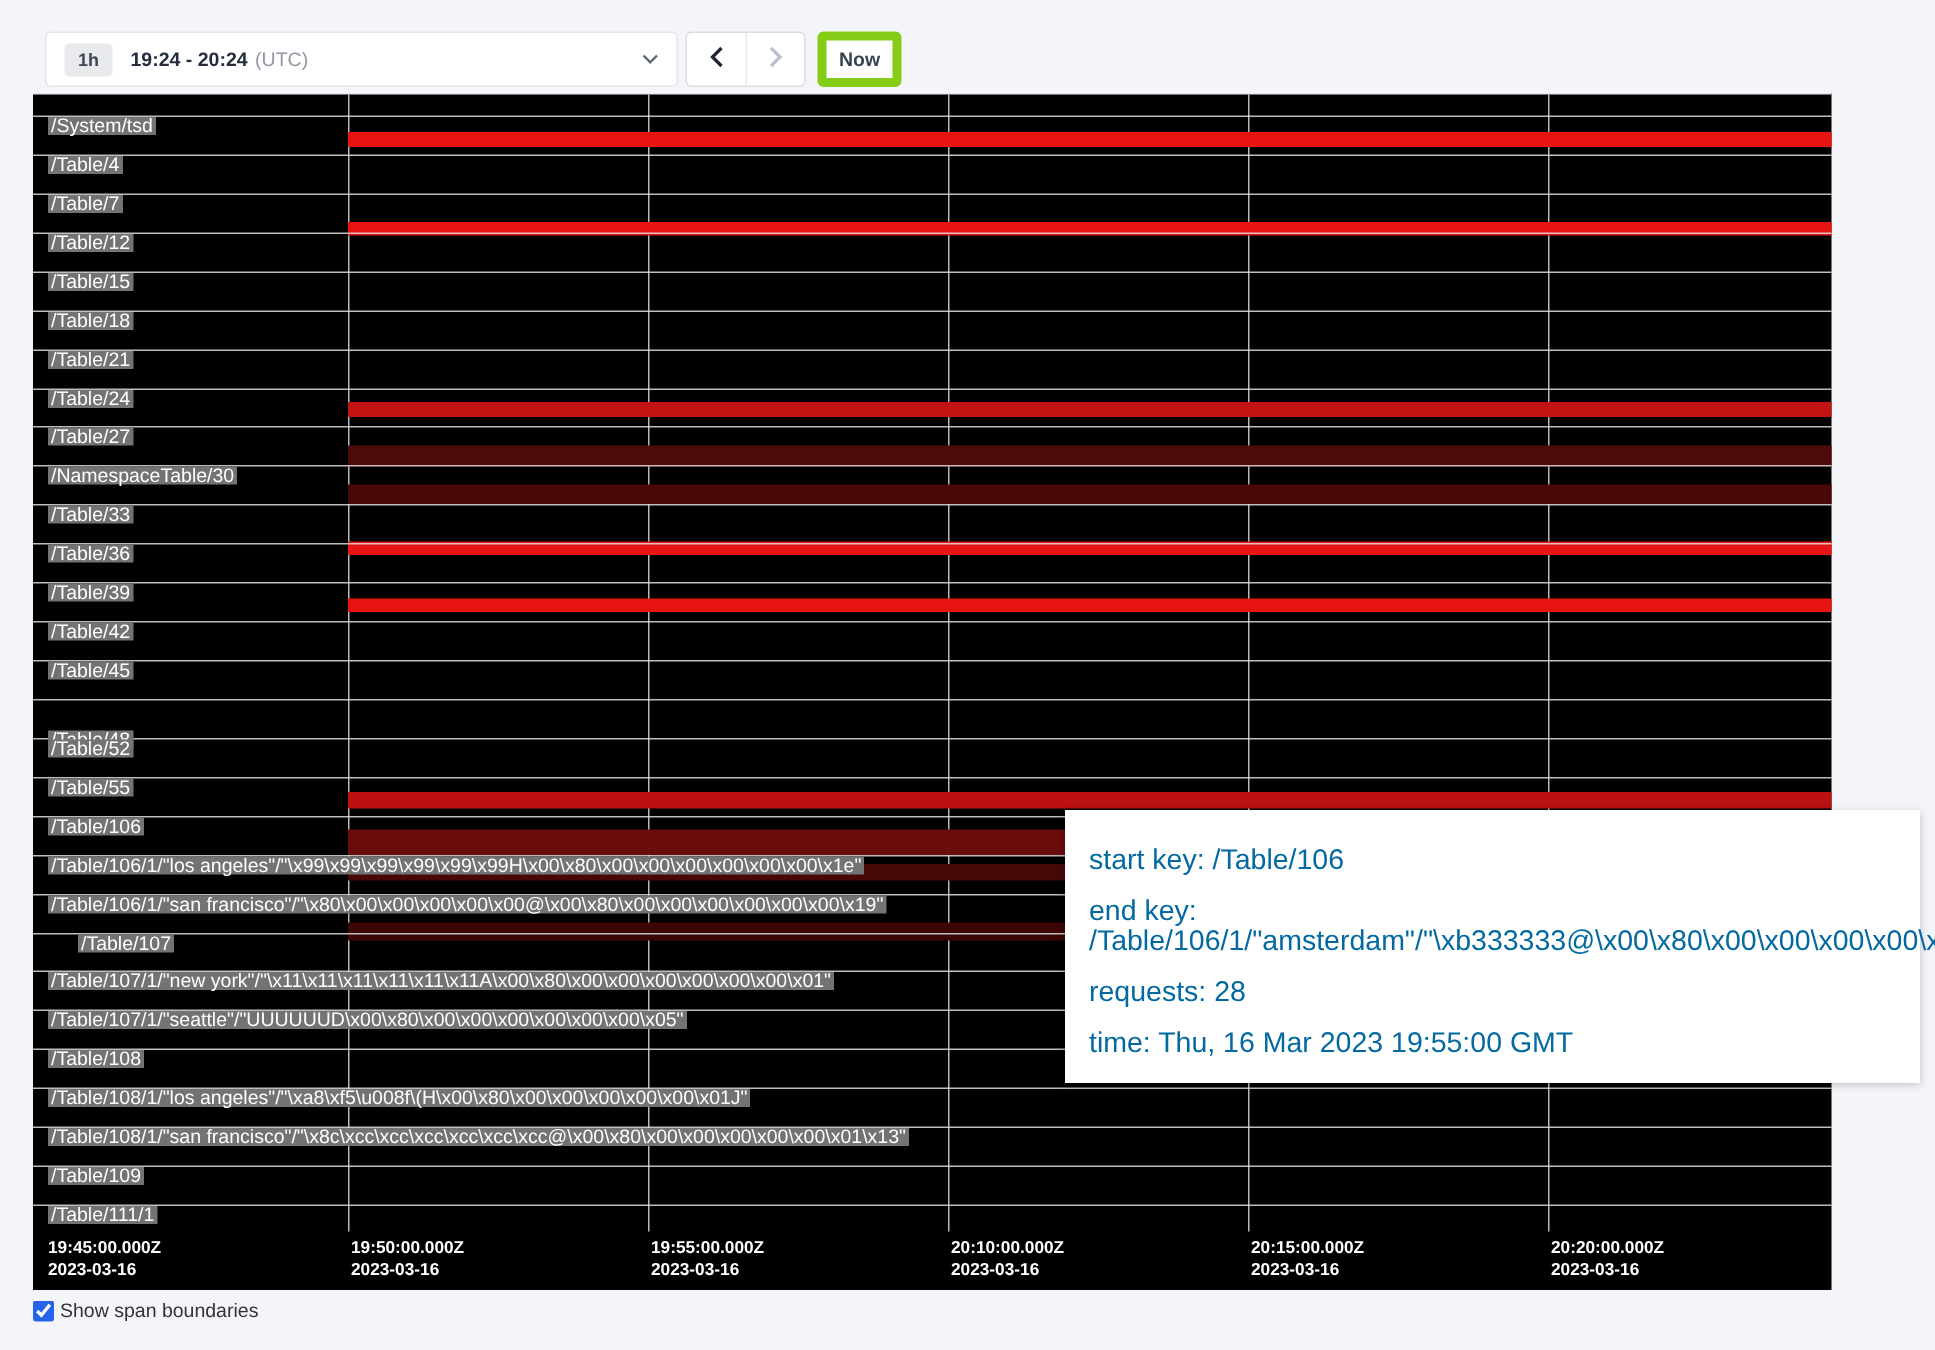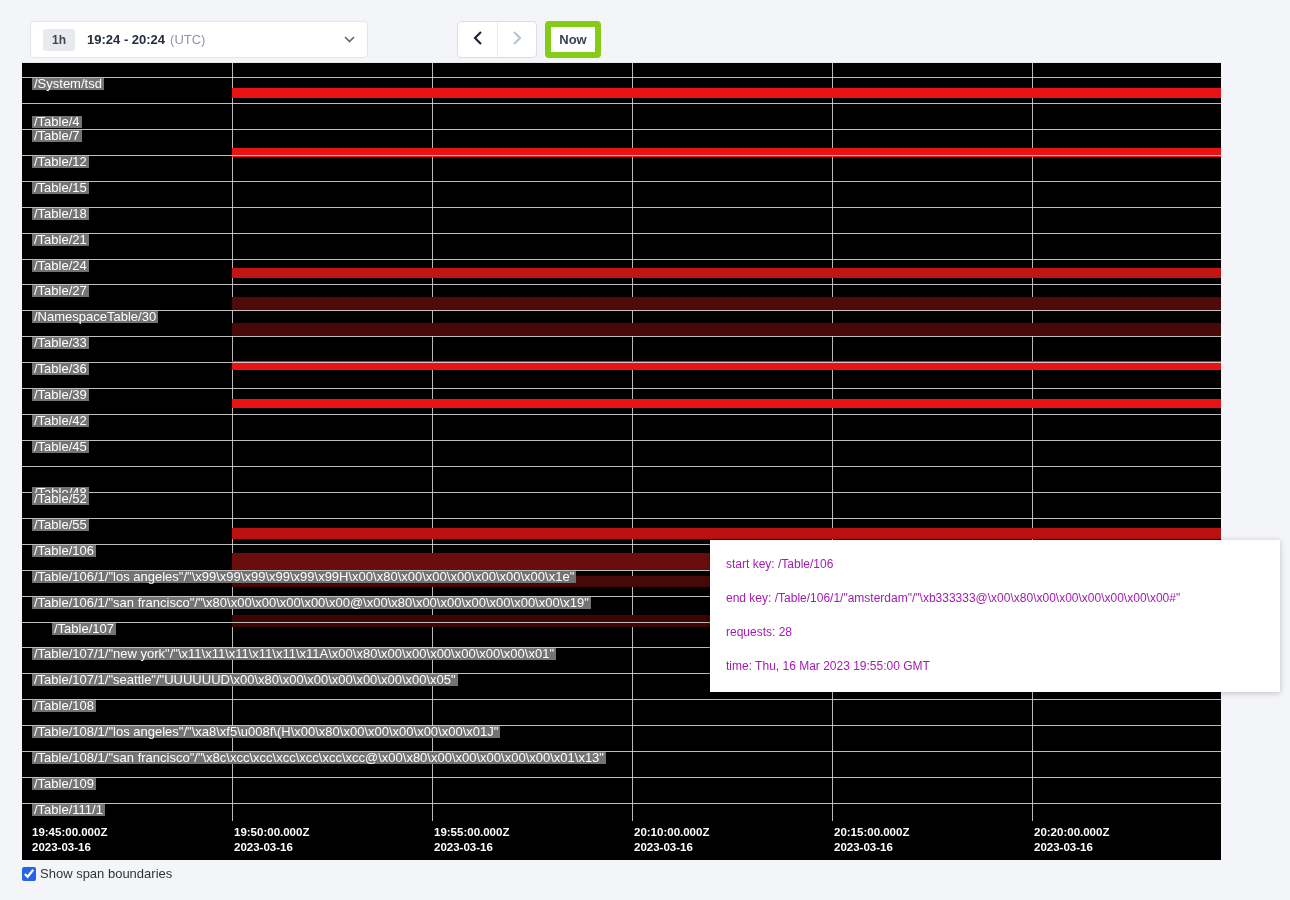--- a/index.html
+++ b/index.html
@@ -5,21 +5,21 @@
   * { box-sizing: border-box; }
   html, body { margin: 0; padding: 0; }
   body {
     width: 1290px; height: 900px; position: relative; overflow: hidden;
     background: #f4f5f9;
     font-family: "Liberation Sans", "DejaVu Sans", sans-serif;
   }
 
   
   .range-select {
-    position: absolute; left: 30px; top: 21px; width: 338px; height: 37px;
+    position: absolute; left: 30px; top: 21px; width: 422px; height: 37px;
     background: #fff; border: 1px solid #e4e4ec; border-radius: 4px;
     display: flex; align-items: center; padding: 0 12px; cursor: pointer;
   }
   .range-badge {
     background: #e9eaee; border-radius: 3px; font-size: 12px; font-weight: bold;
     color: #3e4757; padding: 4px 9px; margin-right: 12px;
   }
   .range-label { font-size: 13px; font-weight: bold; color: #242d3d; }
   .range-tz { font-size: 13px; color: #9097a3; margin-left: 5px; }
   .chevron-down { margin-left: auto; display: flex; align-items: center; }
@@ -57,21 +57,21 @@
     position: absolute; top: 762px; z-index: 3; color: #fff;
     font-size: 11.5px; font-weight: bold; line-height: 14.5px; white-space: nowrap;
   }
 
   
   .kv-tooltip {
     position: absolute; left: 710px; top: 540px; width: 570px; z-index: 10;
     background: #fff; box-shadow: 0 1px 6px rgba(0,0,0,.22);
     padding: 10px 16px 2px;
   }
-  .kv-tooltip p { margin: 4px 0 14px; font-size: 12px; line-height: 20px; color: #a21caf; }
+  .kv-tooltip p { margin: 14px 0 14px; font-size: 19px; line-height: 20px; color: #0369a1; }
 
   
   .footer-check {
     position: absolute; left: 22px; top: 866px; display: flex; align-items: center;
     gap: 4px; font-size: 13px; color: #333; cursor: pointer;
   }
   .footer-check input { width: 14px; height: 14px; margin: 0; accent-color: #2563eb; }
 </style>
 </head>
 <body>
@@ -119,21 +119,21 @@
     <div class="band" style="top: 260px; height: 13px; left: 210px; background: rgb(74, 9, 9);"></div>
     <div class="band" style="top: 298px; height: 9px; left: 210px; background: rgb(232, 20, 20);"></div>
     <div class="band" style="top: 336px; height: 9px; left: 210px; background: rgb(232, 20, 20);"></div>
     <div class="band" style="top: 465px; height: 11px; left: 210px; background: rgb(187, 17, 17);"></div>
     <div class="band" style="top: 490px; height: 17px; left: 210px; background: rgb(107, 13, 13);"></div>
     <div class="band" style="top: 513px; height: 11px; left: 210px; background: rgb(71, 8, 8);"></div>
     <div class="band" style="top: 552px; height: 12px; left: 210px; background: rgb(58, 6, 6);"></div>
     <div class="hline" style="top: 14px;"></div>
     <div class="rowlabel" style="top: 15px;">/System/tsd</div>
     <div class="hline" style="top: 40px;"></div>
-    <div class="rowlabel" style="top: 41px; margin-top: 12px;">/Table/4</div>
+    <div class="rowlabel" style="top: 41px;">/Table/4</div>
     <div class="hline" style="top: 66px;"></div>
     <div class="rowlabel" style="top: 67px;">/Table/7</div>
     <div class="hline" style="top: 92px;"></div>
     <div class="rowlabel" style="top: 93px;">/Table/12</div>
     <div class="hline" style="top: 118px;"></div>
     <div class="rowlabel" style="top: 119px;">/Table/15</div>
     <div class="hline" style="top: 144px;"></div>
     <div class="rowlabel" style="top: 145px;">/Table/18</div>
     <div class="hline" style="top: 170px;"></div>
     <div class="rowlabel" style="top: 171px;">/Table/21</div>

